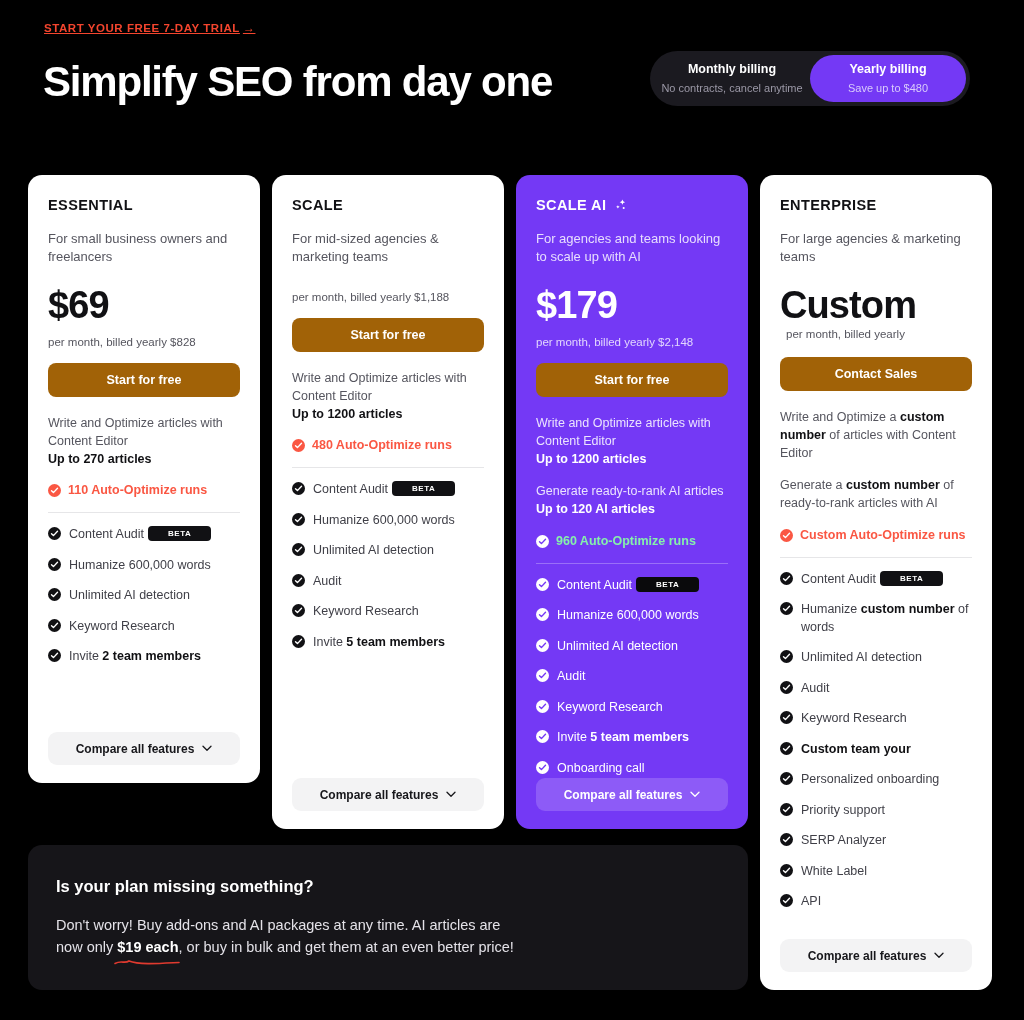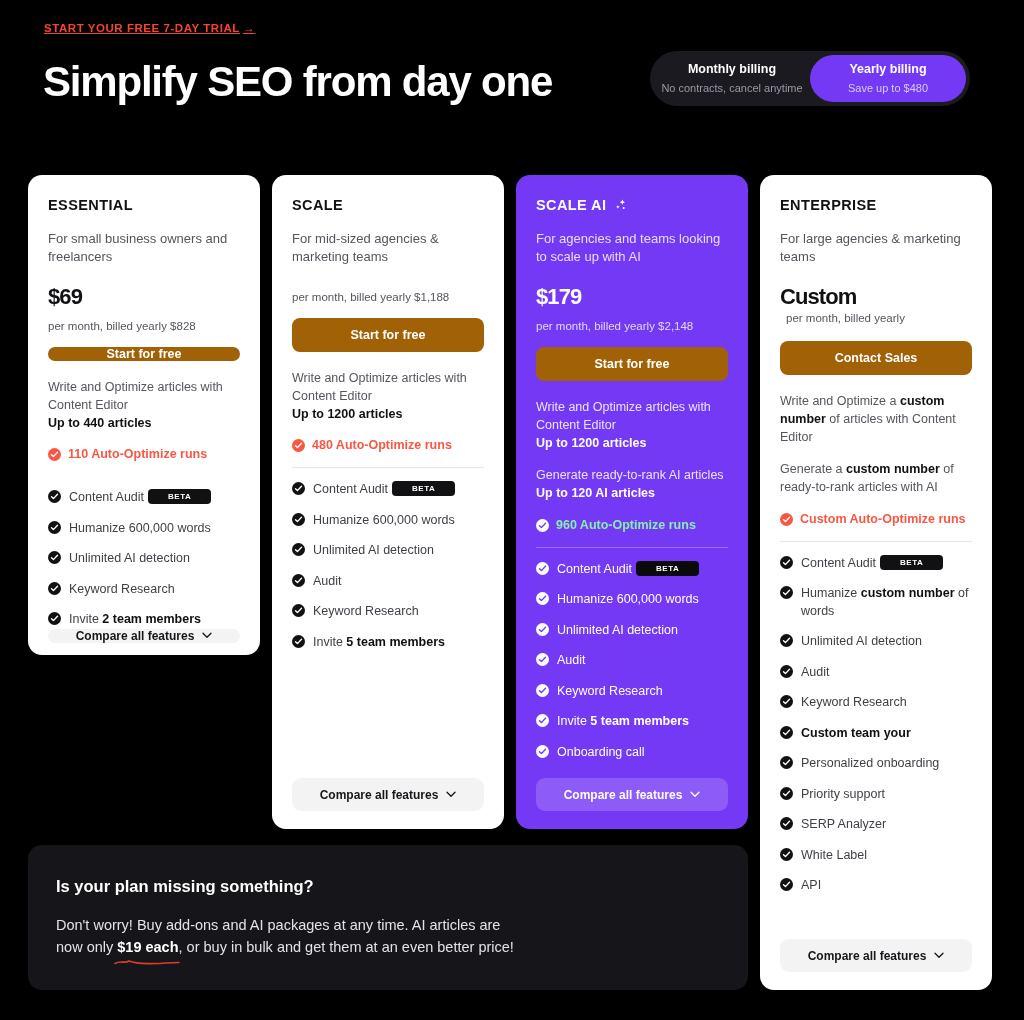--- a/index.html
+++ b/index.html
@@ -42,40 +42,40 @@
   .bill-opt.active .bill-sub { color: #D9CBFB; }
 
   
   .card {
     position: absolute; top: 175px;
     width: 232px; background: #fff;
     border-radius: 14px;
     padding: 22px 20px 0 20px;
     display: flex; flex-direction: column;
   }
-  #card-essential  { left: 28px;  height: 480px; }
+  #card-essential  { left: 28px;  height: 608px; justify-content: flex-end; }
   #card-scale      { left: 272px; height: 654px; }
   #card-scaleai    { left: 516px; height: 654px; background: #7439F5; }
   #card-enterprise { left: 760px; height: 815px; }
 
   .plan-name {
     font-size: 14.5px; font-weight: 700; color: #111114;
     letter-spacing: .4px; display: flex; align-items: center; gap: 7px;
   }
   #card-scaleai .plan-name { color: #fff; }
   .sparkle-icon { display: inline-flex; }
 
   .plan-desc {
     margin-top: 17px; font-size: 13px; line-height: 1.42;
     color: #55555E;
   }
   #card-scaleai .plan-desc { color: #E7DDFE; }
 
   .price-row { margin-top: 19px; display: flex; align-items: baseline; gap: 7px; flex-wrap: wrap; }
-  .price { font-size: 22px; font-weight: 700; color: #111114; letter-spacing: -.9px; line-height: 1; }
+  .price { font-size: 38px; font-weight: 700; color: #111114; letter-spacing: -.9px; line-height: 1; }
   #card-scaleai .price { color: #fff; }
   .price-note { font-size: 11.5px; color: #55555E; margin-top: 5px; }
   #card-scaleai .price-note { color: #E2D6FE; }
   .price-block-inline { margin-top: 19px; }
   .price-block-inline .price { display: inline-block; }
   .price-block-inline .price-note { display: inline-block; margin-left: 6px; margin-top: 0; }
 
   .cta {
     margin-top: 15px; height: 34px; width: 100%;
     background: #a16207; color: #fff; border: none; border-radius: 8px;
@@ -168,21 +168,21 @@
     <div class="plan-desc">For small business owners and freelancers</div>
     <div class="price-row">
       <div style="width:100%">
         <span class="price">$69</span>
       </div>
       <div class="price-note">per month, billed yearly $828</div>
     </div>
     <button class="cta">Start for free</button>
     <div class="desc-block">
       <span>Write and Optimize articles with Content Editor</span><br>
-      <b>Up to 440 articles</b>
+      <b>Up to 270 articles</b>
     </div>
     <div class="hi-row">
       <svg class="check" width="13" height="13" viewBox="0 0 16 16">
           <circle cx="8" cy="8" r="8" fill="#FA5743"></circle>
           <path d="M4.3 8.2l2.4 2.4 5-5.3" stroke="#fff" stroke-width="1.7" fill="none" stroke-linecap="round" stroke-linejoin="round"></path>
         </svg>
       <span>110 Auto-Optimize runs</span>
     </div>
     <div class="divider"></div>
     <div class="feat-list">

